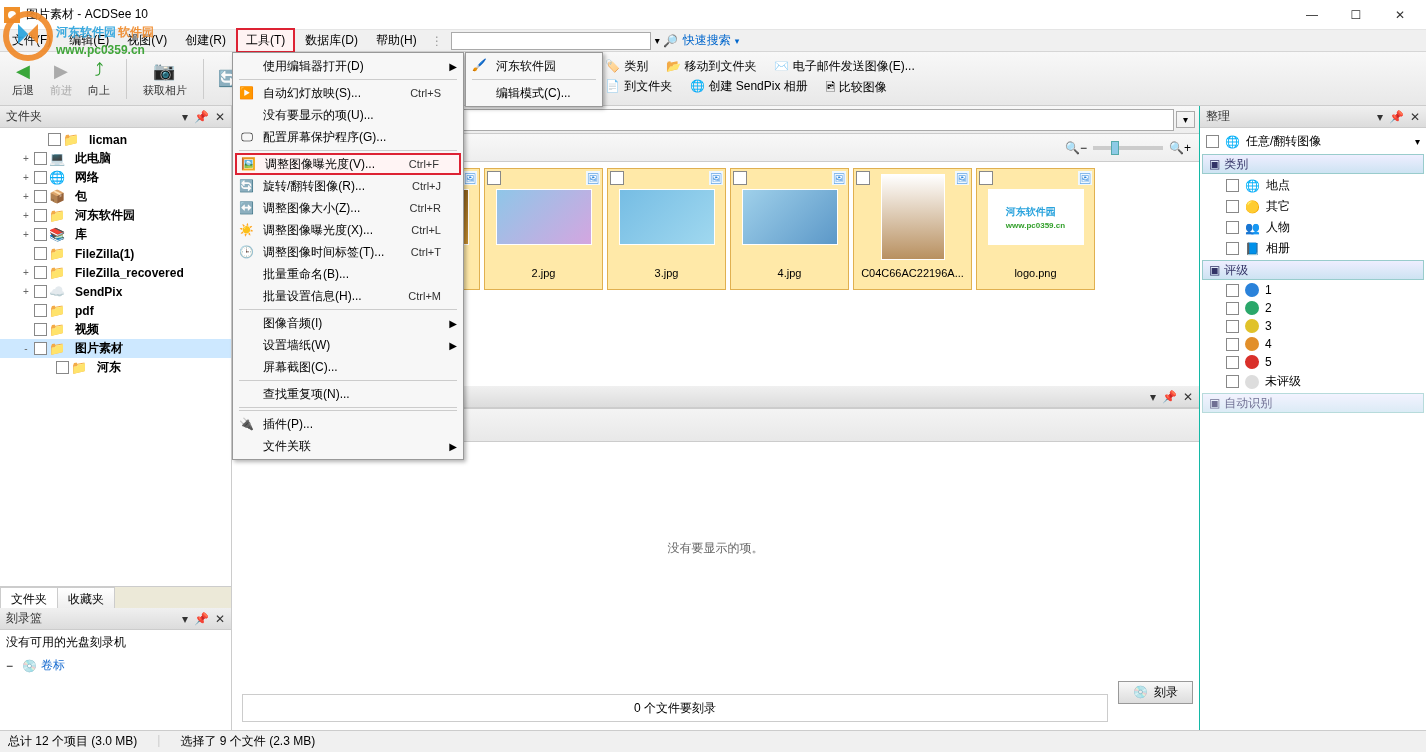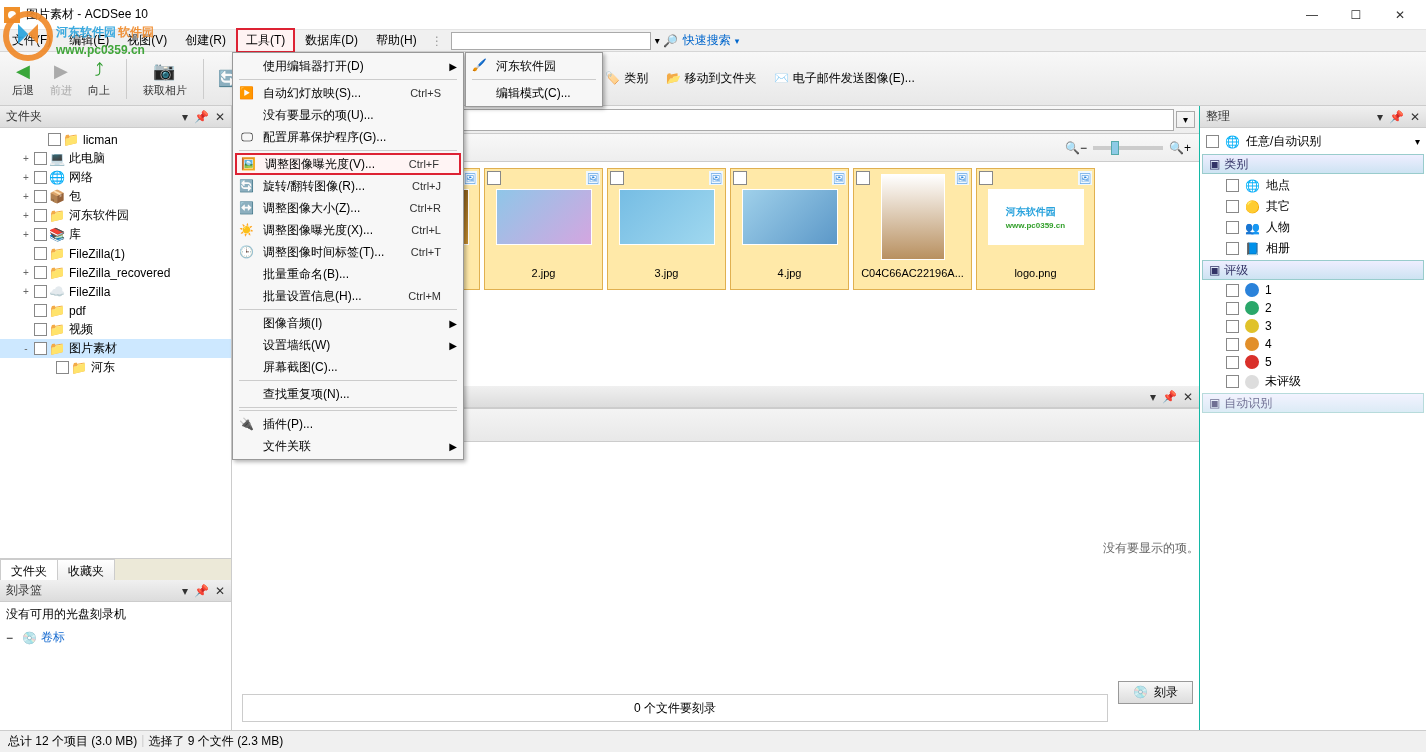--- a/index.html
+++ b/index.html
@@ -30,28 +30,28 @@
 
 .main { display:flex; height: 624px; }
 .leftcol { width: 232px; background:#f4f4f4; display:flex; flex-direction:column; border-right:1px solid #ccc; }
 .panel-hdr { height:22px; background:linear-gradient(#f0f0f0,#dcdcdc); display:flex; align-items:center; padding:0 6px; font-size:12px; color:#333; border-bottom:1px solid #ccc; justify-content:space-between; }
 .panel-hdr .ctrls { display:flex; gap:6px; font-size:10px; color:#333; }
 .tree { flex:1; overflow:auto; background:#fff; padding:2px 0; }
 .tree .node { display:flex; align-items:center; height:19px; padding-left:4px; gap:2px; }
 .tree .twisty { width:12px; text-align:center; color:#666; font-size:10px; }
 .tree .cb { width:13px; height:13px; border:1px solid #888; background:#fff; }
 .tree .fico { width:16px; height:16px; display:flex; align-items:center; justify-content:center; font-size:13px; }
-.tree .lbl { margin-left:2px; white-space:nowrap; }
+.tree .lbl { margin-left:8px; white-space:nowrap;font-weight:bold; }
 .tree .node.sel { background:#cde8ff; }
 .tabstrip { display:flex; height:22px; background:#ece9d8; border-top:1px solid #ccc; }
 .tabstrip .tab { padding:3px 10px; background:linear-gradient(#fff,#eee); border:1px solid #ccc; border-bottom:none; margin-right:-1px; }
 .tabstrip .tab.active { background:#fff; }
 
 
-.burn { height: 128px; display:flex; flex-direction:column; }
+.burn { height: 100px; display:flex; flex-direction:column; }
 .burn .body { flex:1; background:#fff; padding:4px 6px; }
 .burn .label-item { display:flex; align-items:center; gap:4px; font-size:12px; }
 
 
 .centercol { flex:1; display:flex; flex-direction:column; }
 .pathbar { height:28px; background:linear-gradient(#f8f8f8,#eee); display:flex; align-items:center; padding:2px 4px; gap:2px; border-bottom:1px solid #ccc; }
 .pathbar input { flex:1; height:22px; border:1px solid #aaa; padding:2px 6px; font-size:12px; }
 .filterbar { height:28px; background:linear-gradient(#f8f8f8,#eee); display:flex; align-items:center; padding:4px 8px; gap:14px; border-bottom:1px solid #ccc; font-size:12px; }
 .filterbar .sep { width:1px; height:18px; background:#ccc; }
 .zoom { margin-left:auto; display:flex; align-items:center; gap:6px; }
@@ -60,21 +60,21 @@
 .thumbgrid { flex:1; background:#fff; padding:6px; display:flex; flex-wrap:wrap; align-content:flex-start; gap:4px; overflow:auto; }
 .thumbcell { width:119px; height:122px; border:1px solid #ccc; display:flex; flex-direction:column; align-items:center; background:#fdf6e3; position:relative; }
 .thumbcell.sel { background:#ffe9a8; border-color:#e0b050; }
 .thumbcell .imgbox { height:96px; display:flex; align-items:center; justify-content:center; width:100%; position:relative; }
 .thumbcell .imgbox .ph { width:96px; height:56px; background:linear-gradient(135deg,#6bb3e0,#a0d8ef); border:1px solid #fff; }
 .thumbcell .filelabel { font-size:11px; text-align:center; padding:2px 3px; }
 .thumbcell .corner { position:absolute; top:2px; left:2px; width:14px; height:14px; border:1px solid #888; background:#fff; }
 .thumbcell .cornerR { position:absolute; top:2px; right:2px; width:14px; height:14px; background:#f0f8ff; display:flex; align-items:center; justify-content:center; font-size:10px; color:#2a82da; }
 .previewrow { height:34px; background:linear-gradient(#f4f4f4,#e8e8e8); display:flex; align-items:center; padding:3px 8px; gap:8px; border-top:1px solid #ccc; border-bottom:1px solid #ccc; }
 .previewrow .btn { width:20px; height:20px; display:flex; align-items:center; justify-content:center; font-size:14px; }
-.preview-area { flex:1; background:#fff; display:flex; align-items:center; justify-content:flex-end; color:#666; }
+.preview-area { flex:1; background:#fff; display:flex; align-items:center; justify-content:center; color:#666; }
 .burnstatus { height:28px; background:#fff; border:1px solid #ccc; margin:4px; display:flex; align-items:center; justify-content:center; font-size:12px; }
 .burnbtn { margin-left:auto; padding:2px 14px; background:linear-gradient(#f8f8f8,#ddd); border:1px solid #999; display:flex; align-items:center; gap:6px;}
 
 
 .rightcol { width:227px; background:#f4f4f4; border-left:1px solid #14b8a6; display:flex; flex-direction:column; }
 .orgbody { flex:1; background:#fff; overflow:auto; padding:2px; }
 .group-hdr { height:20px; background:linear-gradient(#eef,#cde3f2); border:1px solid #9cc; display:flex; align-items:center; padding:2px 6px; gap:4px; font-size:12px; color:#336; margin:1px 0; }
 .orgitem { display:flex; align-items:center; gap:6px; padding:2px 6px 2px 24px; }
 .orgitem .cb { width:13px; height:13px; border:1px solid #888; }
 .orgitem .circ { width:14px; height:14px; border-radius:50%; display:inline-block; }
@@ -87,21 +87,21 @@
 .ddmenu .mi .arrow { position:absolute; right:4px; font-size:10px; }
 .ddmenu .mi.disabled { color:#aaa; }
 .ddmenu .mi.hl { border:2px solid #d23; background:#fff4f4; }
 .ddmenu .sep { height:1px; background:#ccc; margin:2px 4px; }
 .submenu { position:absolute; top:52px; left:465px; width:138px; background:#f7f7f7; border:1px solid #999; box-shadow:2px 2px 4px rgba(0,0,0,.3); z-index:10; padding:2px; }
 .submenu .mi { display:flex; align-items:center; height:22px; padding:0 8px 0 28px; position:relative; }
 .submenu .mi .ico { position:absolute; left:4px; width:16px; height:16px; }
 .submenu .sep { height:1px; background:#ccc; margin:2px 4px; }
 
 
-.statusbar { height:22px; background:#f0f0f0; border-top:1px solid #ccc; display:flex; align-items:flex-start; padding:2px 8px; font-size:12px; gap:4px; }
+.statusbar { height:22px; background:#f0f0f0; border-top:1px solid #ccc; display:flex; align-items:flex-start; padding:2px 8px; font-size:12px; gap:20px; }
 
 
 .wm { position:absolute; top:6px; left:0; width:210px; height:70px; z-index:20; pointer-events:none; opacity:0.92; }
 
 .folderico { color:#f0b53a; }
 </style>
 </head>
 <body>
 
 <div class="wm">
@@ -172,20 +172,25 @@
   <div style="display:flex; gap:4px; margin-left:4px;">
     <span class="ic" style="font-size:16px;">🔄</span>
     <span class="ic" style="font-size:16px;">📷</span>
   </div>
   <div style="margin-left:340px; display:flex; flex-direction:column; gap:3px;">
     <div style="display:flex; gap:18px;">
       <span class="act"><span>🏷️</span> <span>类别</span></span>
       <span class="act"><span>📂</span> <span>移动到文件夹</span></span>
       <span class="act"><span>✉️</span> <span>电子邮件发送图像(E)...</span></span>
     </div>
+    <div style="display:flex; gap:18px;">
+      <span class="act"><span>📄</span> <span>到文件夹</span></span>
+      <span class="act"><span>🌐</span> <span>创建 SendPix 相册</span></span>
+      <span class="act"><span>🖻</span> <span>比较图像</span></span>
+    </div>
   </div>
 </div>
 
 <div class="main">
 
   <div class="leftcol">
     <div class="panel-hdr">
       <span>文件夹</span>
       <span class="ctrls">
           <span>▾</span> 
@@ -248,21 +253,21 @@
           <span class="twisty">+</span>
           <span class="cb"></span>
           <span class="fico folderico" style="">📁</span>
           <span class="lbl">FileZilla_recovered</span>
         </div>
         <div class="node">
           <span style="width:14px"></span>
           <span class="twisty">+</span>
           <span class="cb"></span>
           <span class="fico folderico" style="">☁️</span>
-          <span class="lbl">FileZilla</span>
+          <span class="lbl">SendPix</span>
         </div>
         <div class="node">
           <span style="width:14px"></span>
           <span class="twisty"></span>
           <span class="cb"></span>
           <span class="fico folderico" style="">📁</span>
           <span class="lbl">pdf</span>
         </div>
         <div class="node">
           <span style="width:14px"></span>
@@ -437,21 +442,21 @@
       <span class="ctrls">
           <span>▾</span> 
           <span>📌</span> 
           <span>✕</span>
         </span>
     </div>
     <div class="orgbody">
       <div style="display:flex; align-items:center; gap:6px; padding:3px 4px;">
         <span class="cb" style="width:13px;height:13px;border:1px solid #888;display:inline-block;"></span>
         <span>🌐</span>
-        <span>任意/自动识别</span>
+        <span>任意/翻转图像</span>
         <span style="margin-left:auto;font-size:10px;">▾</span>
       </div>
       <div class="group-hdr">▣ <span>类别</span></div>
       <div id="catlist">
           <div class="orgitem">
             <span class="cb"></span>
             <span style="color:#2aa76a">🌐</span>
             <span>地点</span>
           </div>
           <div class="orgitem">

